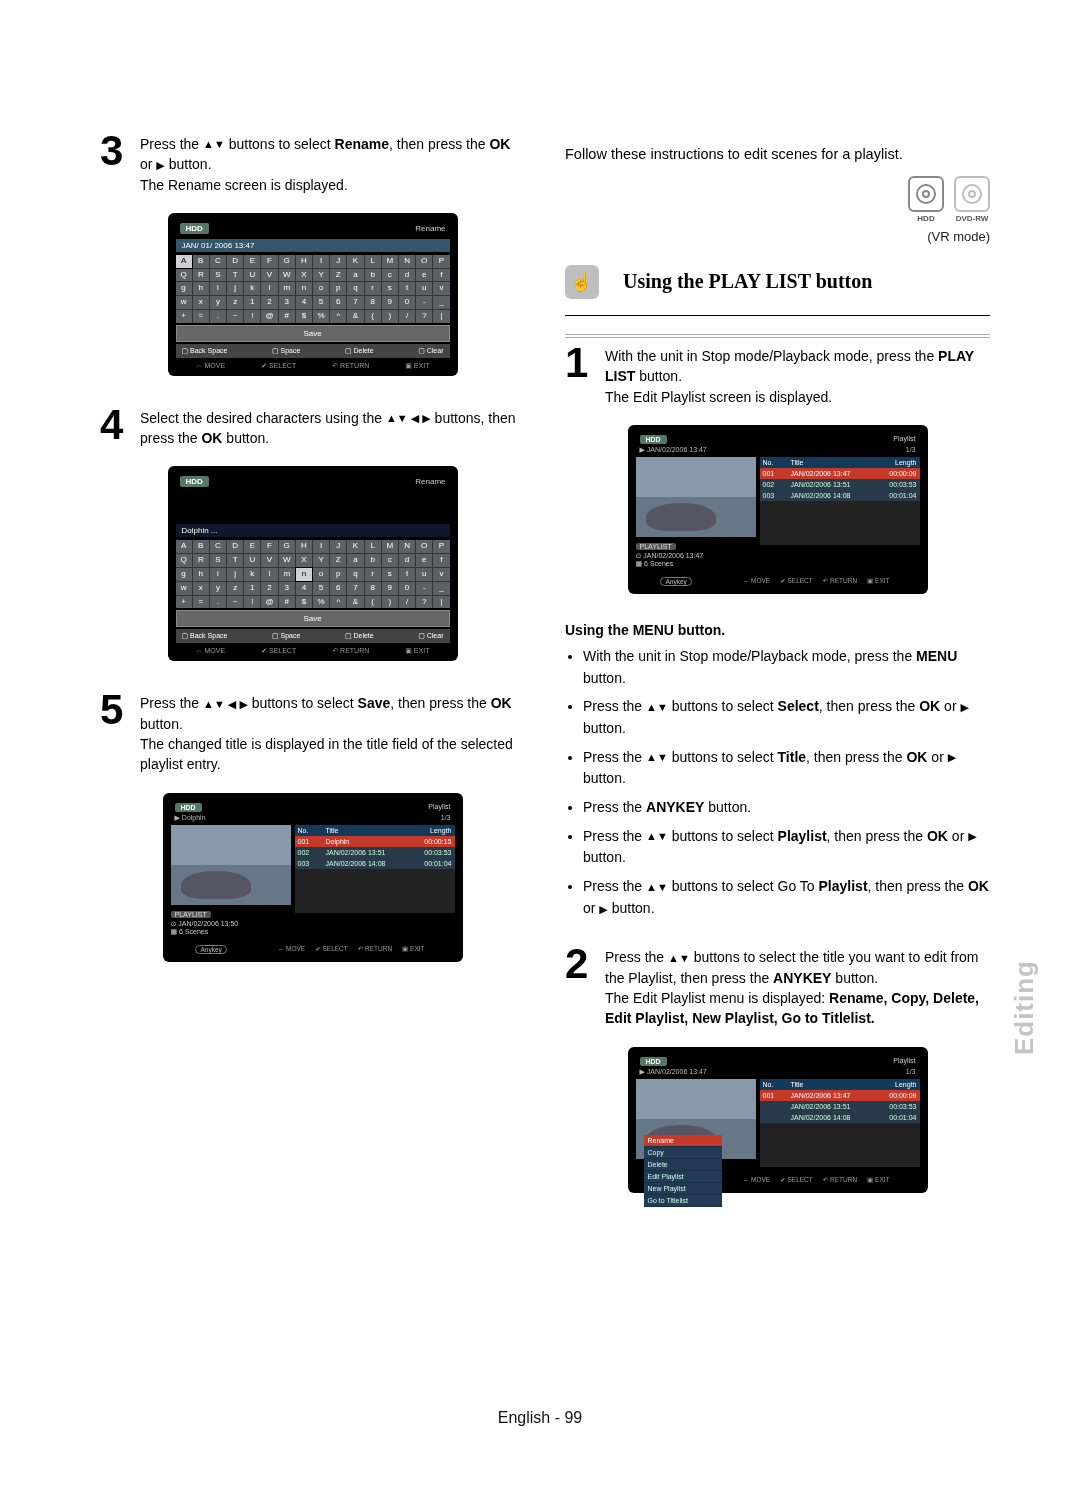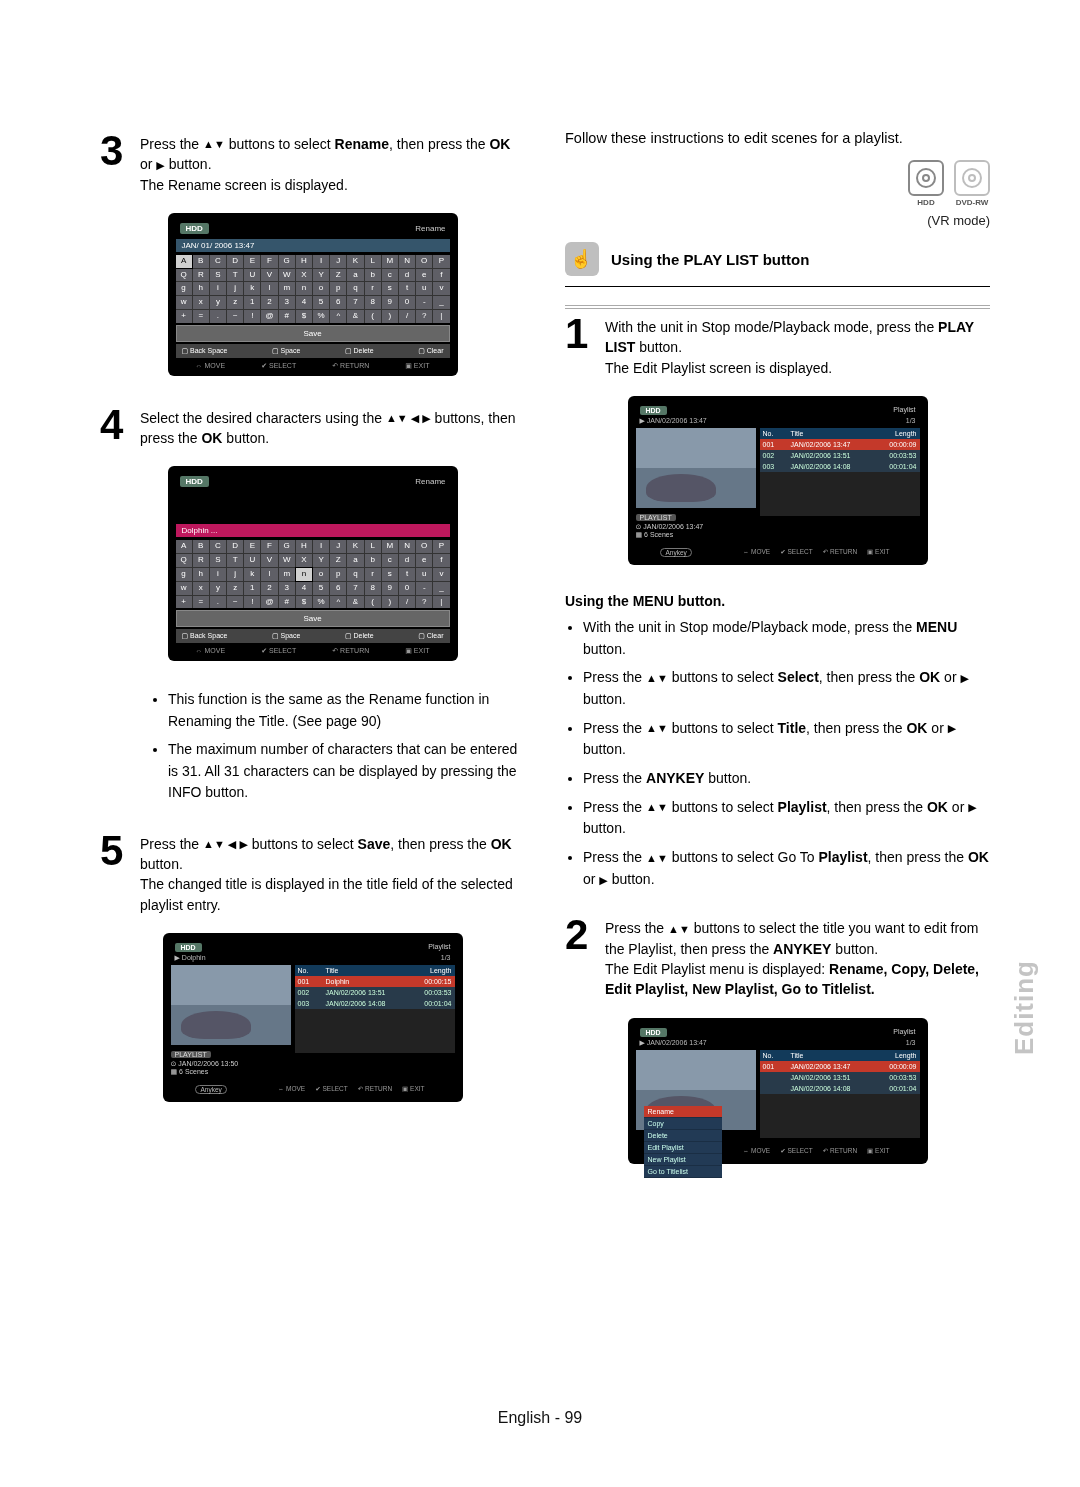--- a/index.html
+++ b/index.html
@@ -52,21 +52,21 @@
   .osk .titlebar {
     display: flex; justify-content: space-between; align-items: center;
     padding: 2px 4px; font-size: 8px;
   }
   .osk .titlebar .hdd {
     background:#576; color:#fff; padding:1px 6px; border-radius:2px; font-weight:bold;
   }
   .osk .datebar {
     background:#35556b; color:#fff; padding:2px 6px; font-size:8px; margin:3px 0;
   }
-  .osk .datebar.alt { background:#be185d;margin-top:35px; }
+  .osk .datebar.alt { background:#0f172a;margin-top:35px; }
   .osk .grid {
     display:grid; grid-template-columns:repeat(16,1fr); gap:1px;
     background:#333;
   }
   .osk .grid span {
     background:#5f5f66; color:#fff; text-align:center; padding:2px 0;
     font-size:8px; line-height:1.1;
   }
   .osk .grid span.hi { background:#d0d0d0; color:#000; outline:1px solid #000; }
   .osk .save {
@@ -136,39 +136,39 @@
   .notes li { margin-bottom:6px; }
 
   
   .section-bar {
     font-size:20px; font-weight:bold; margin:0 0 14px 0;
     display:flex; align-items:center; gap:10px;
   }
   .section-bar::before {
     content:""; display:inline-block; width:6px; height:22px; background:#000;
   }
-  .intro { font-size:14.5px; margin:0 0 14px 0; }
+  .intro { font-size:14.5px; margin:16px 0 14px 0; }
   .icons-row { display:flex; justify-content:flex-end; gap:10px; align-items:flex-start; margin-bottom:6px;}
   .disc-icon {
     width:36px; height:36px; border:2px solid #888; border-radius:6px;
     display:flex; align-items:center; justify-content:center; color:#888;
   }
   .disc-icon.dvd { opacity:.55; }
   .disc-icon .disc { width:20px; height:20px; border:2px solid currentColor; border-radius:50%; position:relative;}
   .disc-icon .disc::after{content:"";position:absolute;left:50%;top:50%;width:4px;height:4px;border:2px solid currentColor;border-radius:50%;transform:translate(-50%,-50%);}
   .disc-cap { text-align:center; font-size:8px; font-weight:bold; color:#555; margin-top:2px;}
   .mode-label { text-align:right; font-size:13px; color:#222; margin:2px 0 14px 0;}
   .subhead {
     display:flex; align-items:center; gap:12px; margin:6px 0 10px 0;
   }
   .hand-icon {
     width:34px; height:34px; border-radius:6px; background:#bfbfbf;
     display:flex; align-items:center; justify-content:center; color:#fff; font-size:18px;
   }
-  .subhead h3 { margin:0; font-size:15px; font-weight:bold; }
+  .subhead h3 { margin:12px; font-size:20px; font-weight:bold;font-family:Liberation Serif, serif; }
   hr.thin { border:none; border-top:1px solid #000; margin:4px 0 18px 0; }
   hr.double { border:none; border-top:1px solid #aaa; margin:4px 0; }
   hr.double + hr.double { margin-top:-2px; }
 
   .using { font-size:14px; font-weight:bold; margin:6px 0 8px 0;}
   .bullets { font-size:14px; line-height:1.55; margin:2px 0 24px 18px; padding:0;}
   .bullets li { margin-bottom:7px; }
 
   .side-tab {
     position:absolute; right:40px; top:960px;
@@ -404,24 +404,20 @@
           <span>▢ Clear</span>
         </div>
       <div class="navrow">
           <span>⇔ MOVE</span>
           <span>✔ SELECT</span>
           <span>↶ RETURN</span>
           <span>▣ EXIT</span>
         </div>
     </div>
 
-    <ul class="notes">
-        <li>This function is the same as the Rename function in Renaming the Title. (See page 90)</li>
-        <li>The maximum number of characters that can be entered is 31. All 31 characters can be displayed by pressing the INFO button.</li>
-      </ul>
 
     <div class="step">
       <div class="step-num">5</div>
       <div class="step-text">
         <span>Press the </span><span class="tri">▲▼ ◀ ▶</span><span> buttons to select </span><b>Save</b><span>, then press the </span><b>OK</b><span> button.</span><br>
         <span>The changed title is displayed in the title field of the selected playlist entry.</span>
       </div>
     </div>
 
     <div class="playlist">

